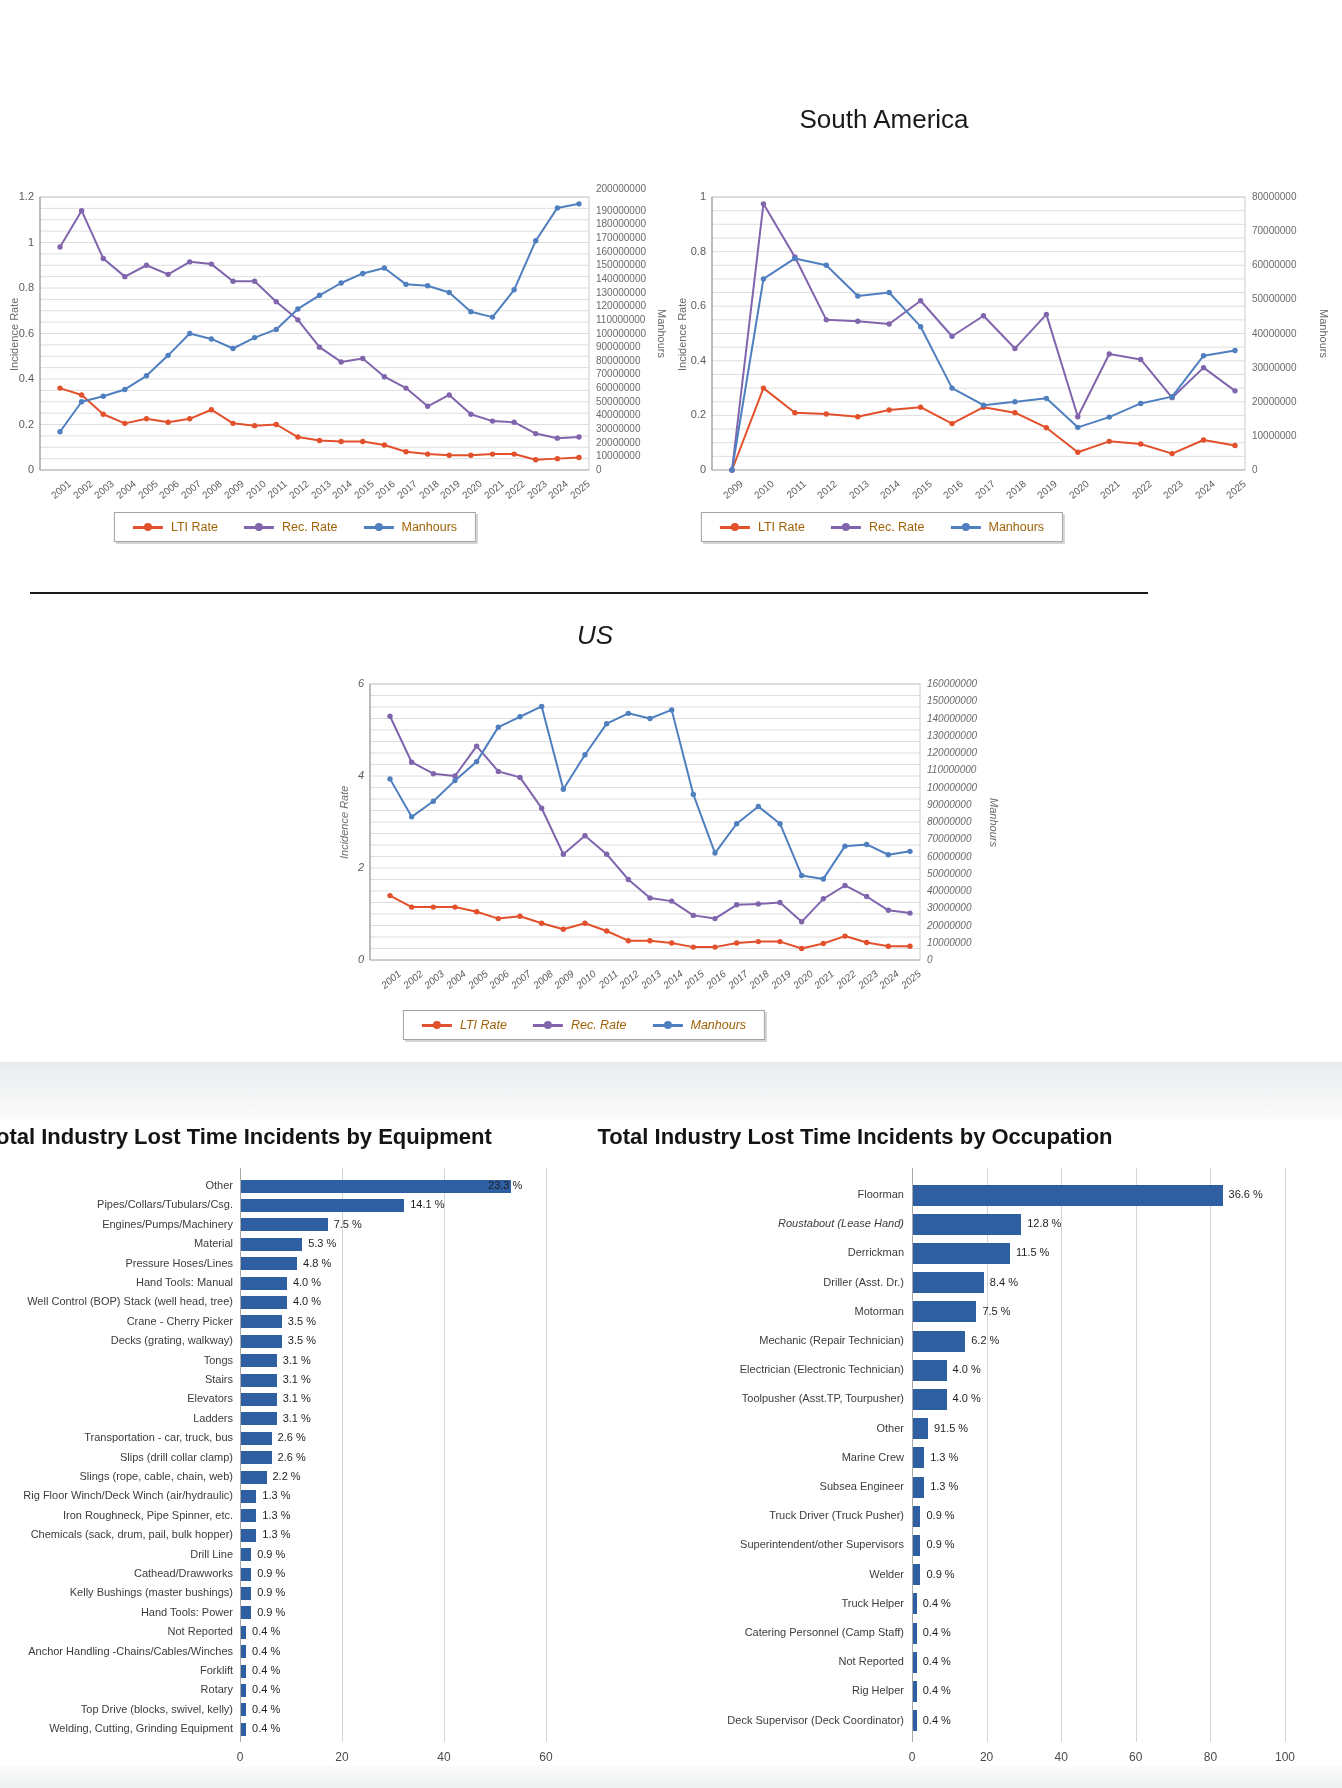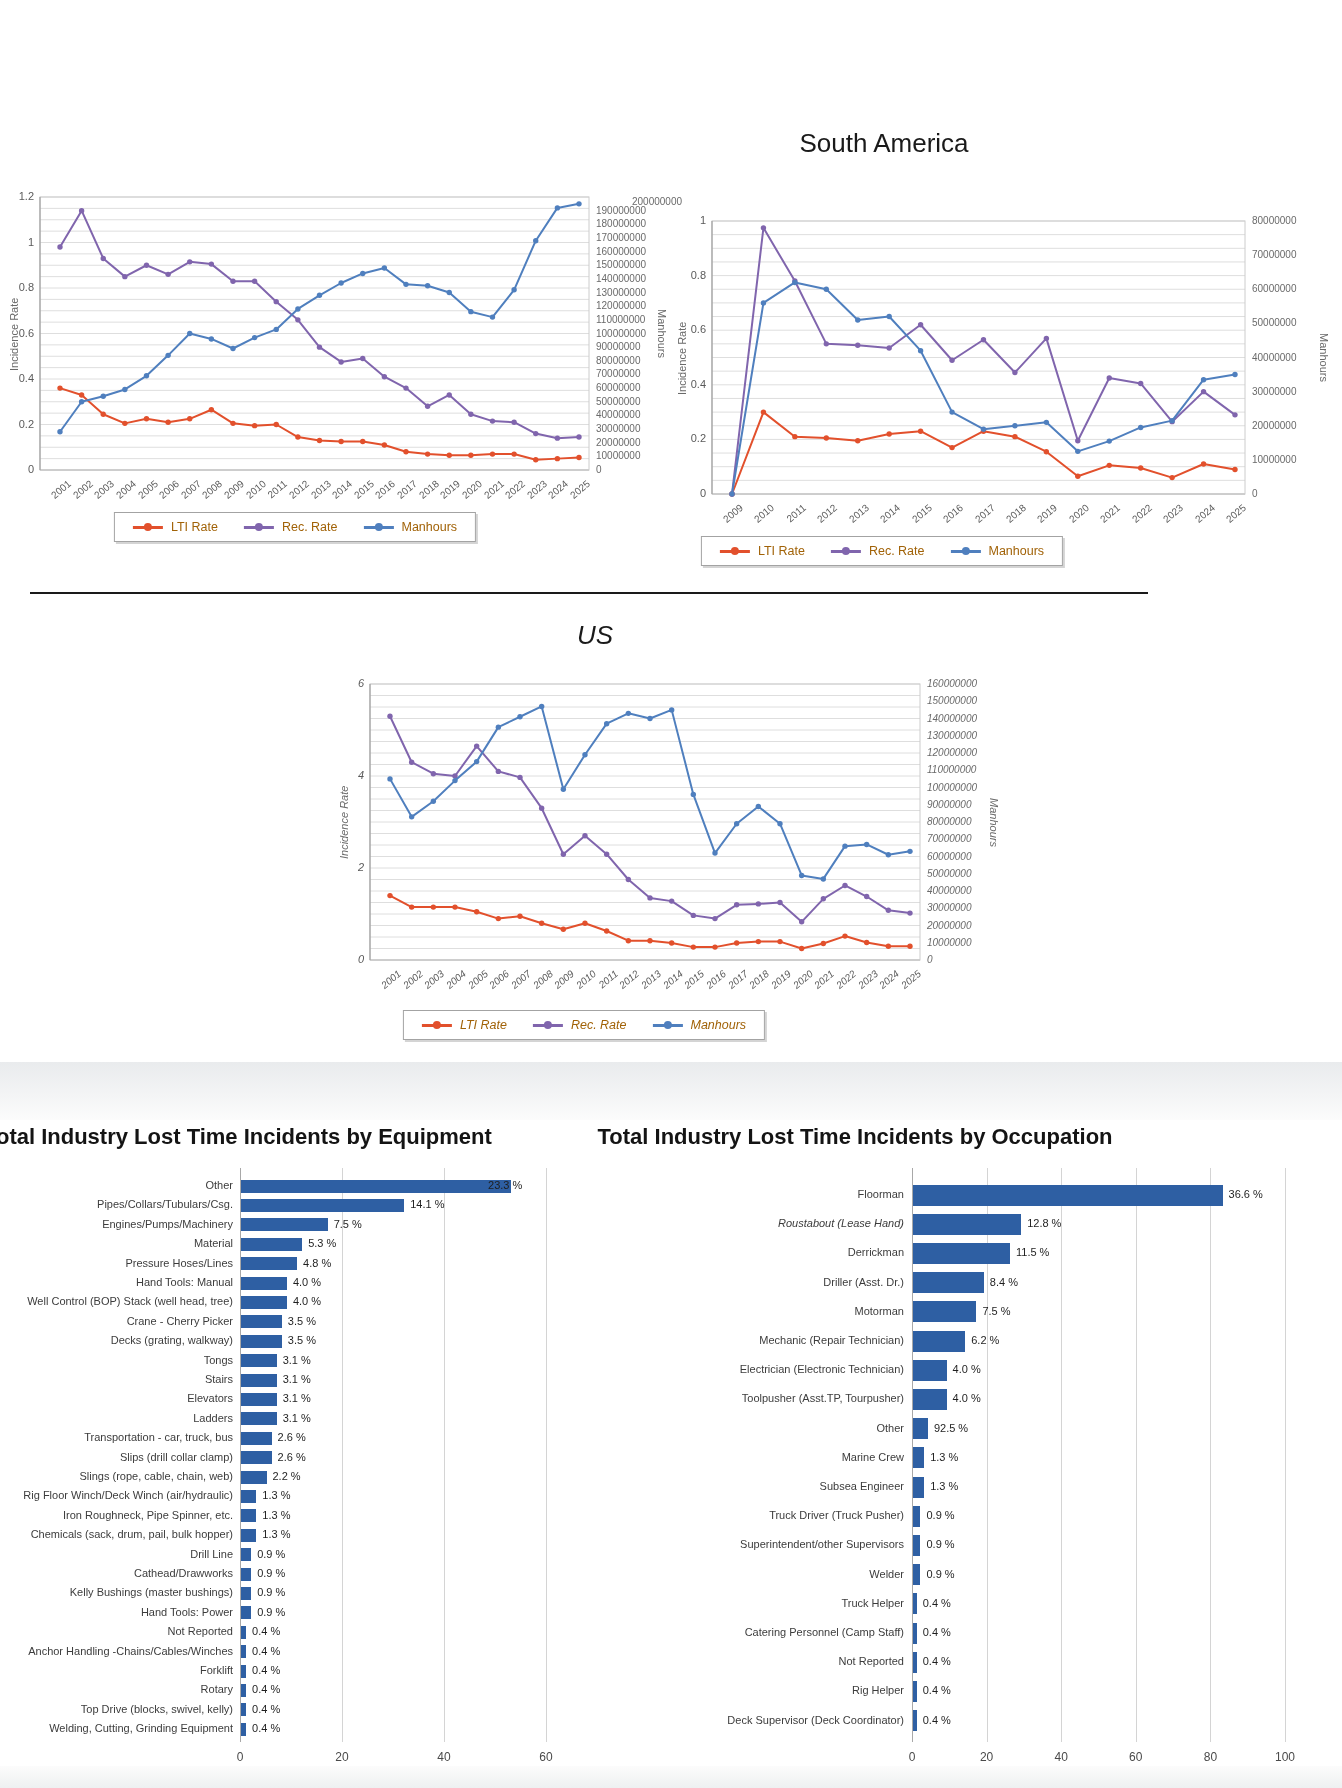--- a/index.html
+++ b/index.html
@@ -62,21 +62,21 @@
       <div class="tick-r abs" style="left: 596px; top: 327.5px; width: 70px;">100000000</div>
       <div class="tick-r abs" style="left: 596px; top: 313.85px; width: 70px;">110000000</div>
       <div class="tick-r abs" style="left: 596px; top: 300.2px; width: 70px;">120000000</div>
       <div class="tick-r abs" style="left: 596px; top: 286.55px; width: 70px;">130000000</div>
       <div class="tick-r abs" style="left: 596px; top: 272.9px; width: 70px;">140000000</div>
       <div class="tick-r abs" style="left: 596px; top: 259.25px; width: 70px;">150000000</div>
       <div class="tick-r abs" style="left: 596px; top: 245.6px; width: 70px;">160000000</div>
       <div class="tick-r abs" style="left: 596px; top: 231.95px; width: 70px;">170000000</div>
       <div class="tick-r abs" style="left: 596px; top: 218.3px; width: 70px;">180000000</div>
       <div class="tick-r abs" style="left: 596px; top: 204.65px; width: 70px;">190000000</div>
-      <div class="tick-r abs" style="left: 596px; top: 196px; width: 70px; margin-left: 36px;">200000000</div>
+      <div class="tick-r abs" style="left: 596px; top: 183px; width: 70px;">200000000</div>
       <div class="yearlab abs" style="left: -14px; top: 478px; width: 80px;">2001</div>
       <div class="yearlab abs" style="left: 7.625px; top: 478px; width: 80px;">2002</div>
       <div class="yearlab abs" style="left: 29.25px; top: 478px; width: 80px;">2003</div>
       <div class="yearlab abs" style="left: 50.875px; top: 478px; width: 80px;">2004</div>
       <div class="yearlab abs" style="left: 72.5px; top: 478px; width: 80px;">2005</div>
       <div class="yearlab abs" style="left: 94.125px; top: 478px; width: 80px;">2006</div>
       <div class="yearlab abs" style="left: 115.75px; top: 478px; width: 80px;">2007</div>
       <div class="yearlab abs" style="left: 137.375px; top: 478px; width: 80px;">2008</div>
       <div class="yearlab abs" style="left: 159px; top: 478px; width: 80px;">2009</div>
       <div class="yearlab abs" style="left: 180.625px; top: 478px; width: 80px;">2010</div>
@@ -216,21 +216,21 @@
           <span class="legend-label">Rec. Rate</span>
         </div>
         <div class="legend-item">
           <span class="lmark" style="background: rgb(79, 127, 190);">
             <span class="ldot" style="background: rgb(79, 127, 190);"></span>
           </span>
           <span class="legend-label">Manhours</span>
         </div>
       </div>
     </div>
-  <div class="abs" id="chart-1" style="inset:0;margin-top:24px;">
+  <div class="abs" id="chart-1" style="inset:0;">
       <div class="chart-title abs" style="left: 634px; top: 104px; width: 500px;">South America</div>
       <div class="axis-title left abs" style="left: 676px; top: 273.5px; height: 120px;">Incidence Rate</div>
       <div class="axis-title abs" style="left: 1318px; top: 273.5px; height: 120px;">Manhours</div>
       <div class="tick abs" style="left: 664px; top: 463px; width: 42px; text-align: right;">0</div>
       <div class="tick abs" style="left: 664px; top: 408.4px; width: 42px; text-align: right;">0.2</div>
       <div class="tick abs" style="left: 664px; top: 353.8px; width: 42px; text-align: right;">0.4</div>
       <div class="tick abs" style="left: 664px; top: 299.2px; width: 42px; text-align: right;">0.6</div>
       <div class="tick abs" style="left: 664px; top: 244.6px; width: 42px; text-align: right;">0.8</div>
       <div class="tick abs" style="left: 664px; top: 190px; width: 42px; text-align: right;">1</div>
       <div class="tick-r abs" style="left: 1252px; top: 464px; width: 70px;">0</div>
@@ -668,21 +668,21 @@
       <div class="abs" style="left: 913px; top: 1330.5px; width: 52.22px; height: 21px; background: rgb(46, 95, 163);"></div>
       <div class="pctlab abs" style="top: 1334px; left: 971.22px;">6.2 %</div>
       <div class="rowlab abs" style="left: 574px; top: 1363.2px; width: 330px;">Electrician (Electronic Technician)</div>
       <div class="abs" style="left: 913px; top: 1359.7px; width: 33.57px; height: 21px; background: rgb(46, 95, 163);"></div>
       <div class="pctlab abs" style="top: 1363.2px; left: 952.57px;">4.0 %</div>
       <div class="rowlab abs" style="left: 574px; top: 1392.4px; width: 330px;">Toolpusher (Asst.TP, Tourpusher)</div>
       <div class="abs" style="left: 913px; top: 1388.9px; width: 33.57px; height: 21px; background: rgb(46, 95, 163);"></div>
       <div class="pctlab abs" style="top: 1392.4px; left: 952.57px;">4.0 %</div>
       <div class="rowlab abs" style="left: 574px; top: 1421.6px; width: 330px;">Other</div>
       <div class="abs" style="left: 913px; top: 1418.1px; width: 14.92px; height: 21px; background: rgb(46, 95, 163);"></div>
-      <div class="pctlab abs" style="top: 1421.6px; left: 933.92px;">92.5 %</div>
+      <div class="pctlab abs" style="top: 1421.6px; left: 933.92px;">91.5 %</div>
       <div class="rowlab abs" style="left: 574px; top: 1450.8px; width: 330px;">Marine Crew</div>
       <div class="abs" style="left: 913px; top: 1447.3px; width: 11.19px; height: 21px; background: rgb(46, 95, 163);"></div>
       <div class="pctlab abs" style="top: 1450.8px; left: 930.19px;">1.3 %</div>
       <div class="rowlab abs" style="left: 574px; top: 1480px; width: 330px;">Subsea Engineer</div>
       <div class="abs" style="left: 913px; top: 1476.5px; width: 11.19px; height: 21px; background: rgb(46, 95, 163);"></div>
       <div class="pctlab abs" style="top: 1480px; left: 930.19px;">1.3 %</div>
       <div class="rowlab abs" style="left: 574px; top: 1509.2px; width: 330px;">Truck Driver (Truck Pusher)</div>
       <div class="abs" style="left: 913px; top: 1505.7px; width: 7.46px; height: 21px; background: rgb(46, 95, 163);"></div>
       <div class="pctlab abs" style="top: 1509.2px; left: 926.46px;">0.9 %</div>
       <div class="rowlab abs" style="left: 574px; top: 1538.4px; width: 330px;">Superintendent/other Supervisors</div>

